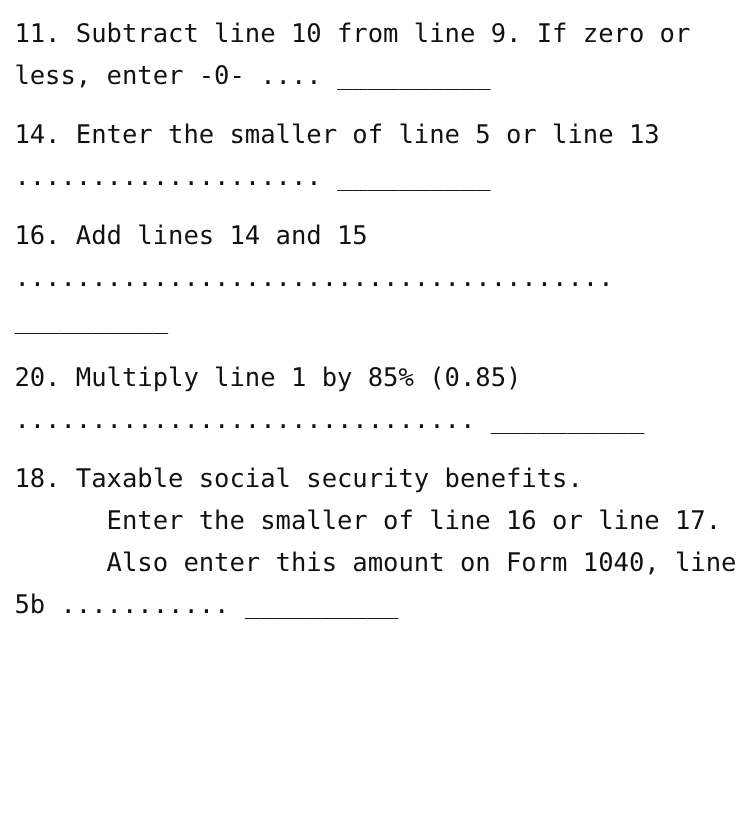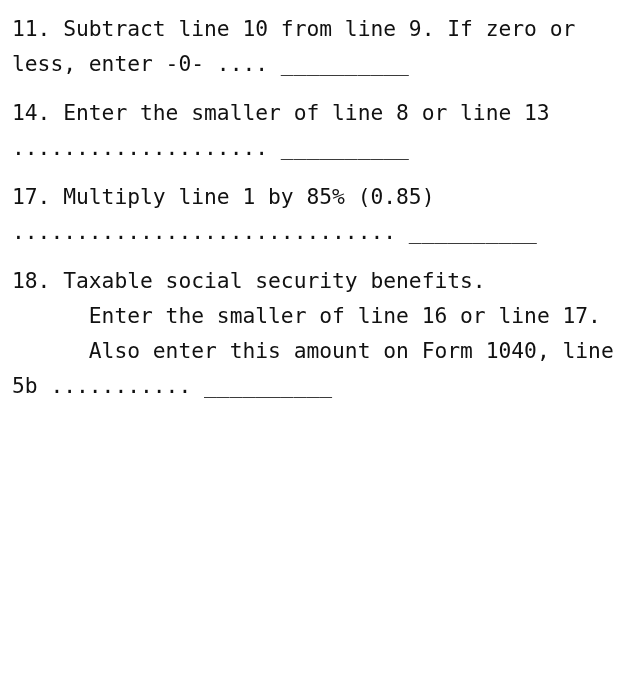--- a/index.html
+++ b/index.html
@@ -46,24 +46,25 @@
 </head>
 <body>
 
 <div id="worksheet">
   <div class="doc-body">
 
     <p class="item">11. Subtract line 10 from line 9. If zero or less, enter -0- .... __________</p>
 
 
 
-    <p class="item">14. Enter the smaller of line 8 or line 13 .................... __________</p>
+    <p class="item">14. Enter the smaller of line 5 or line 13 .................... __________</p>
 
 
+    <p class="item">16. Add lines 14 and 15 ....................................... __________</p>
 
-    <p class="item">17. Multiply line 1 by 85% (0.85) .............................. __________</p>
+    <p class="item">20. Multiply line 1 by 85% (0.85) .............................. __________</p>
 
     <p class="item">18. Taxable social security benefits.
       Enter the smaller of line 16 or line 17.
       Also enter this amount on Form 1040, line 5b ........... __________</p>
 
   </div>
 </div>
 
 </body></html>

